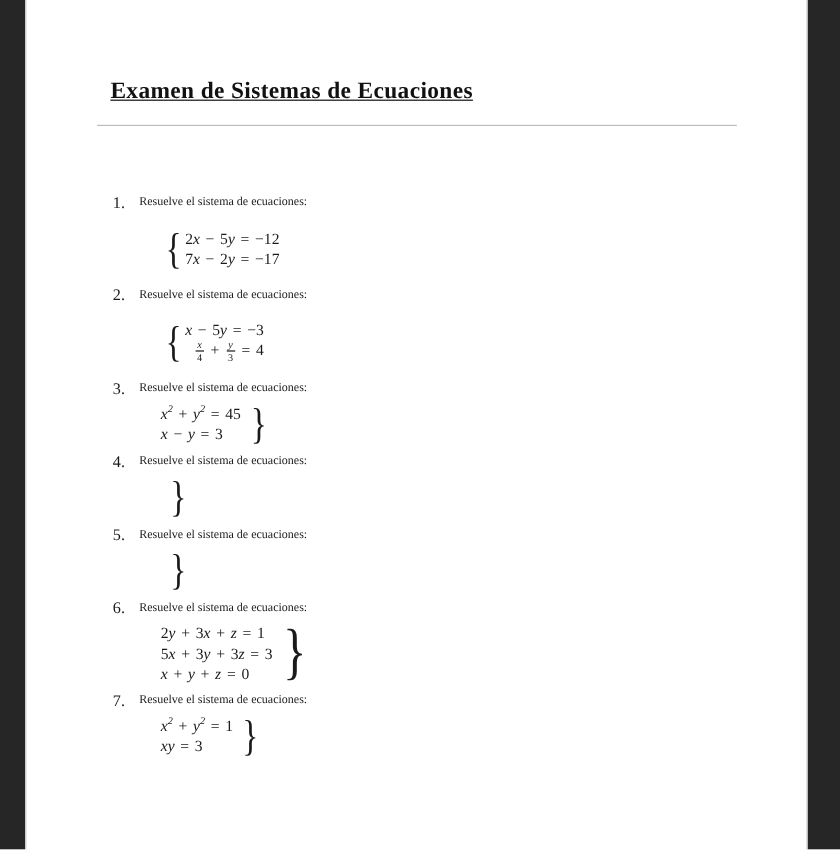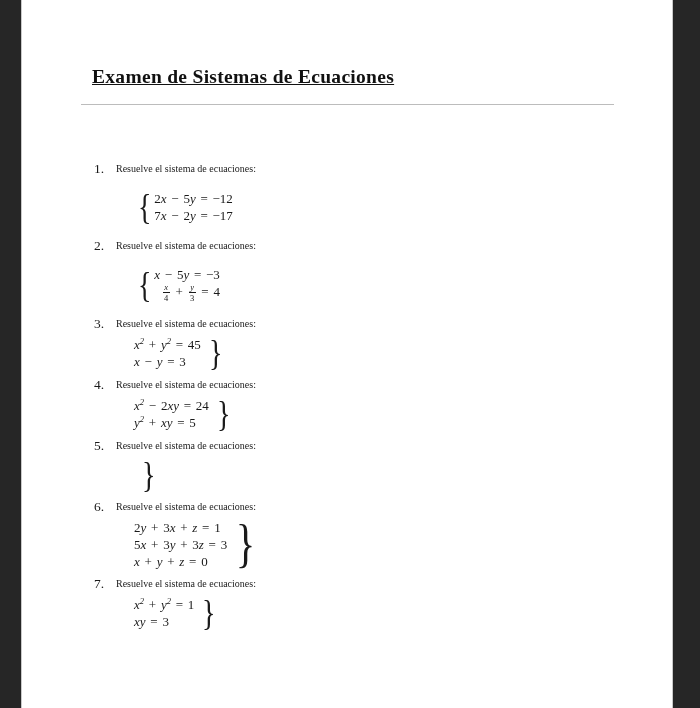--- a/index.html
+++ b/index.html
@@ -213,24 +213,20 @@
           <div class="equation">x <span class="op">−</span> y <span class="op">=</span> <span class="num">3</span></div>
         </div>
         <span class="brace right two-line">}</span>
       </div>
     </li>
 
     <li class="exercise">
       <span class="ex-number">4.</span>
       <div class="ex-prompt">Resuelve el sistema de ecuaciones:</div>
       <div class="system indent-tight">
-        <div class="eq-stack">
-          <div class="equation">x<sup class="exp">2</sup> <span class="op">−</span> <span class="num">2</span>xy <span class="op">=</span> <span class="num">24</span></div>
-          <div class="equation">y<sup class="exp">2</sup> <span class="op">+</span> xy <span class="op">=</span> <span class="num">5</span></div>
-        </div>
         <span class="brace right two-line">}</span>
       </div>
     </li>
 
     <li class="exercise">
       <span class="ex-number">5.</span>
       <div class="ex-prompt">Resuelve el sistema de ecuaciones:</div>
       <div class="system indent-tight">
         <span class="brace right two-line">}</span>
       </div>

